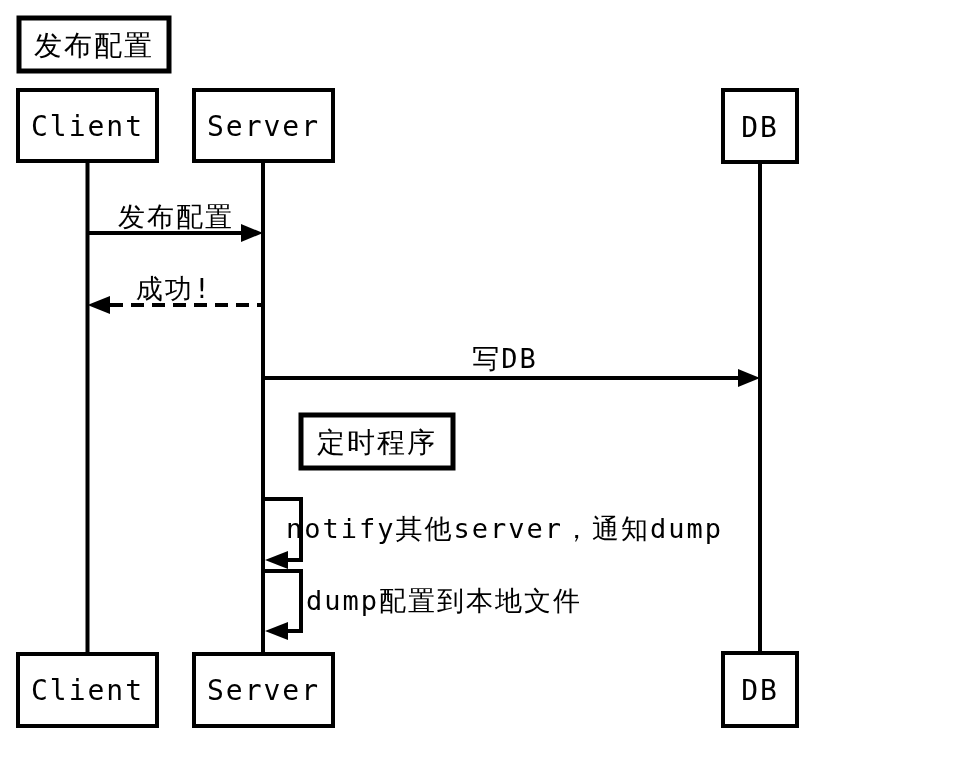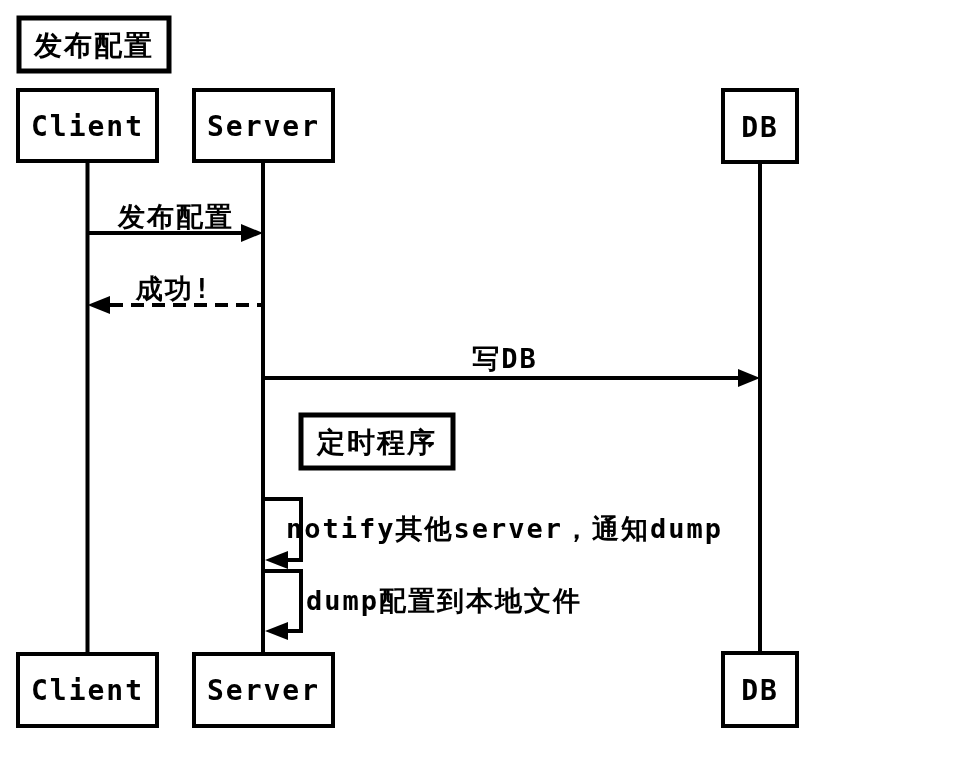--- a/index.html
+++ b/index.html
@@ -6,21 +6,20 @@
     margin: 0;
     padding: 0;
     background: #ffffff;
   }
   .stage {
     position: relative;
     width: 964px;
     height: 780px;
     background: #ffffff;
     overflow: hidden;
-    font-weight: bold;
   }
   svg text {
     font-family: "DejaVu Sans Mono", "DejaVu Sans", monospace;
     fill: #000000;
   }
   .t-actor  { font-size: 28px; letter-spacing: 2px; }
   .t-title  { font-size: 28px; letter-spacing: 2px; }
   .t-msg    { font-size: 27px; letter-spacing: 2px; }
   .box      { fill: #ffffff; stroke: #000000; stroke-width: 4; }
   .box-thick{ fill: #ffffff; stroke: #000000; stroke-width: 5; }

